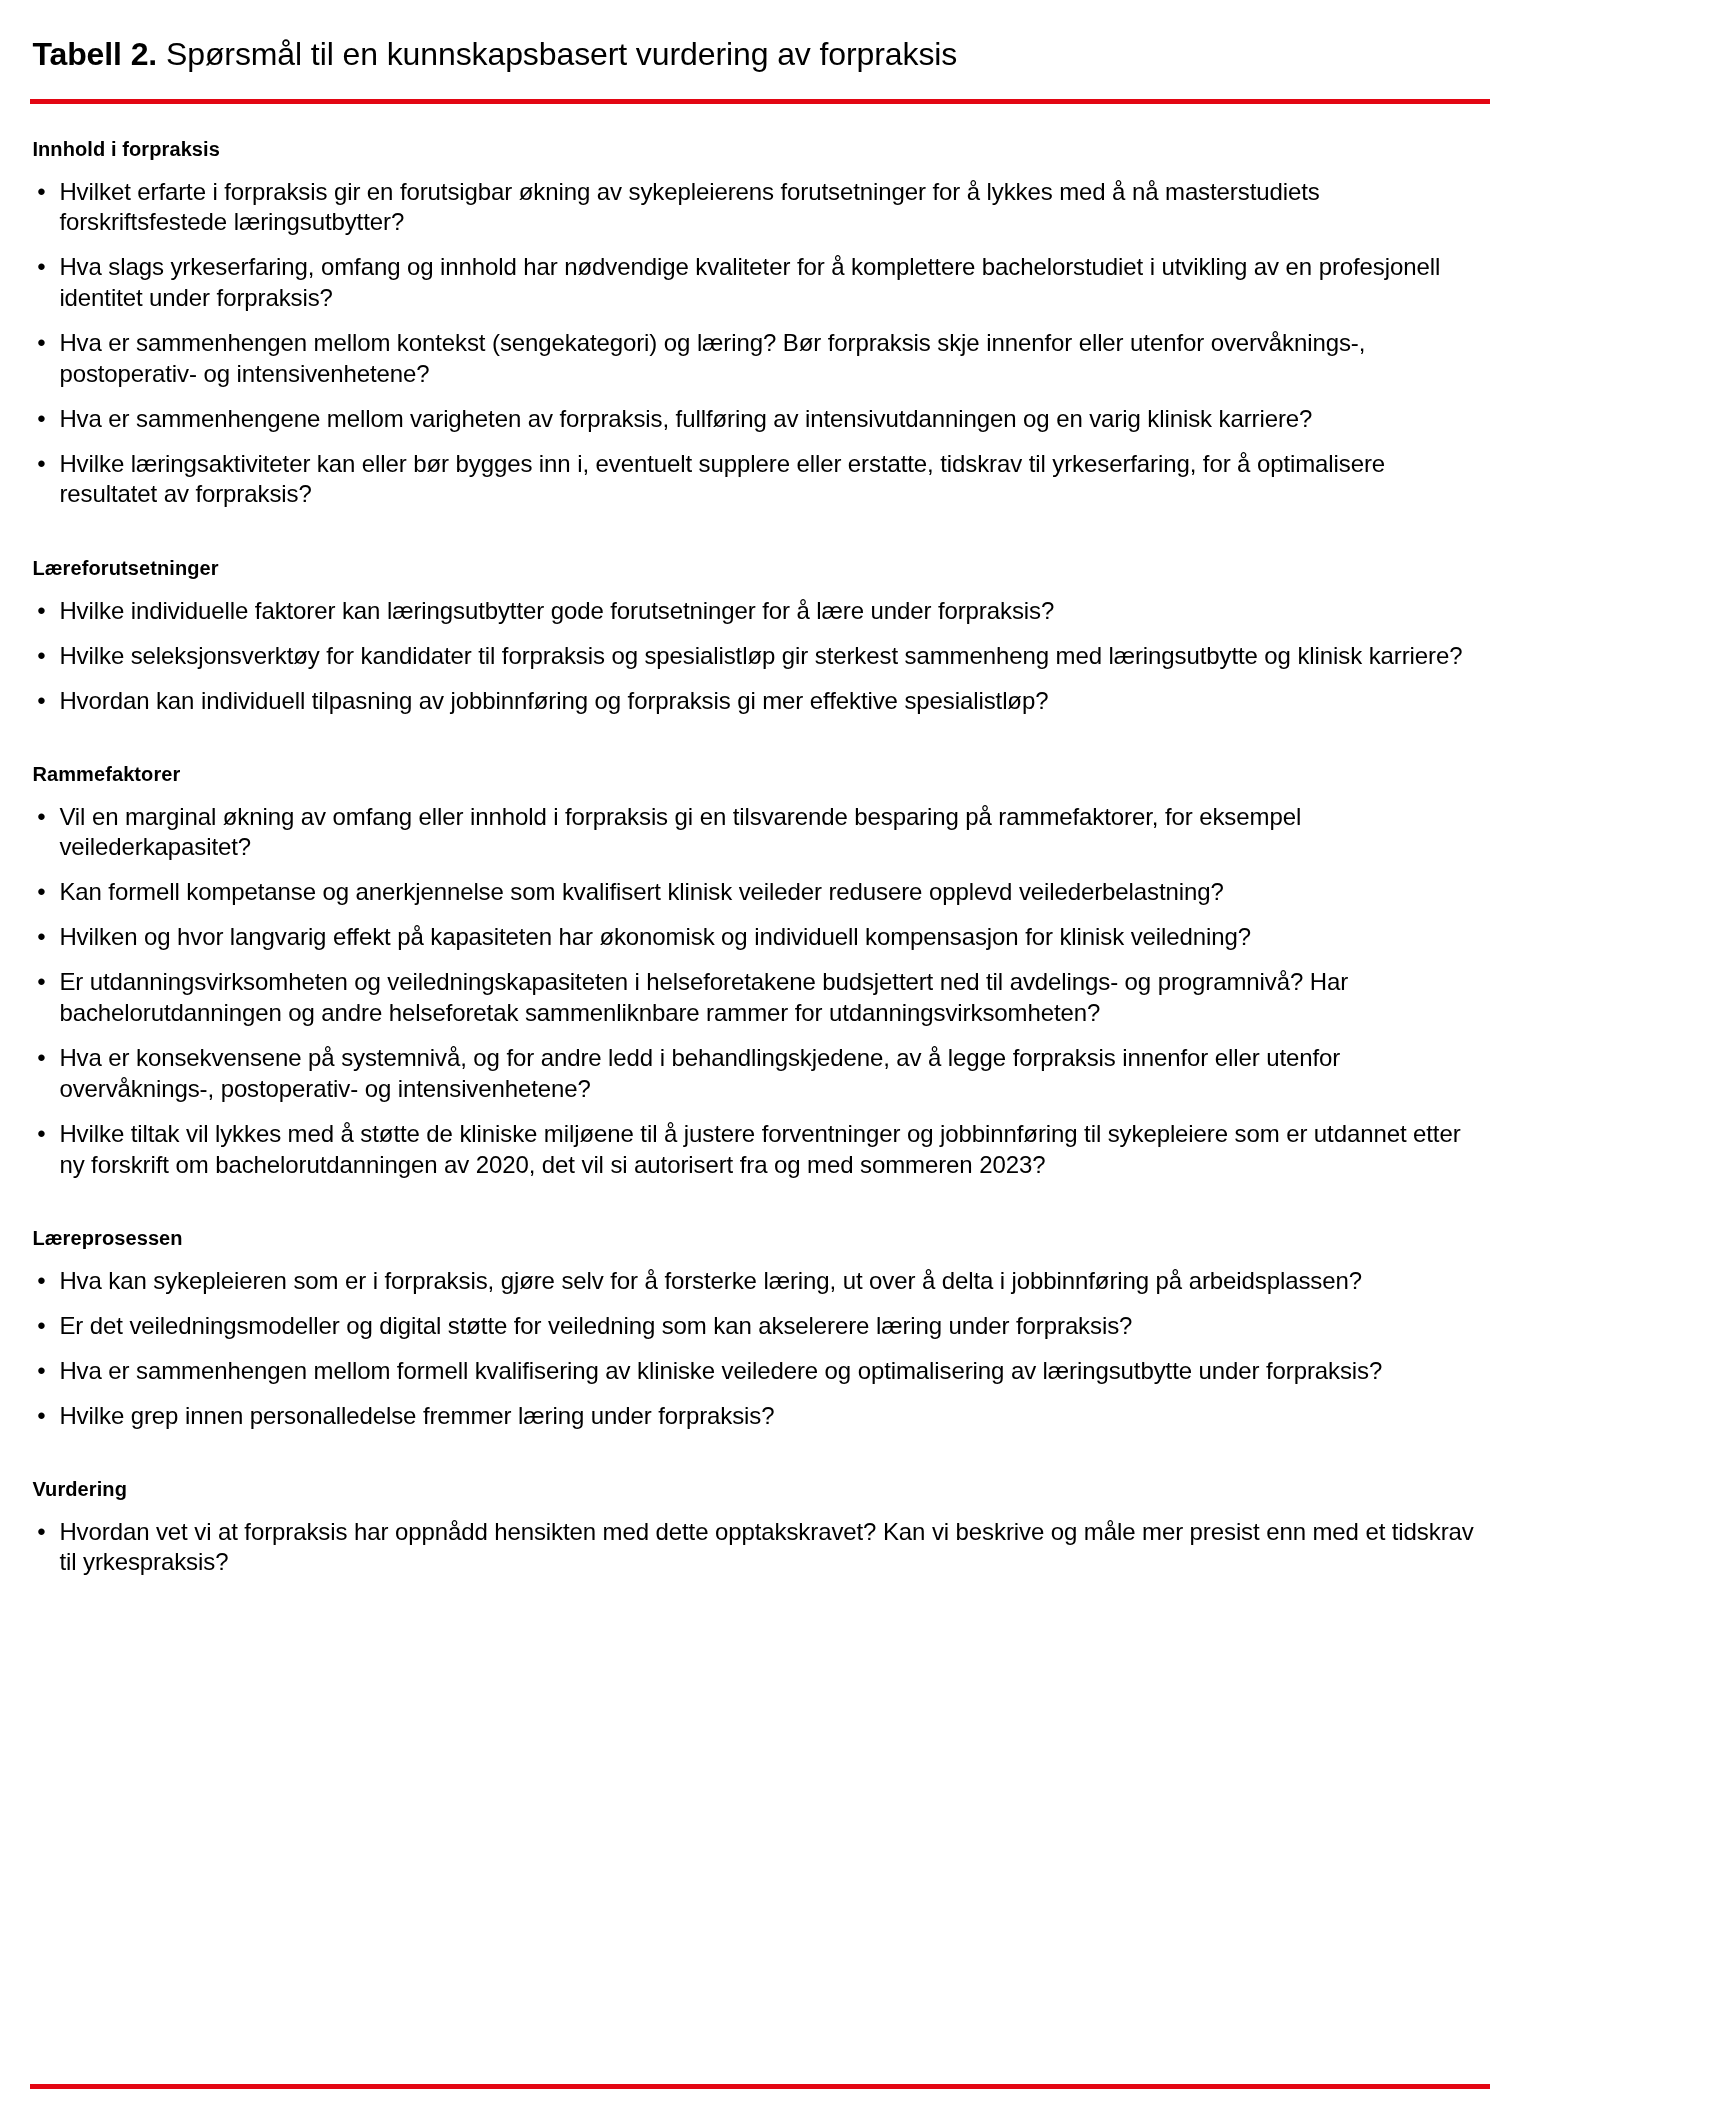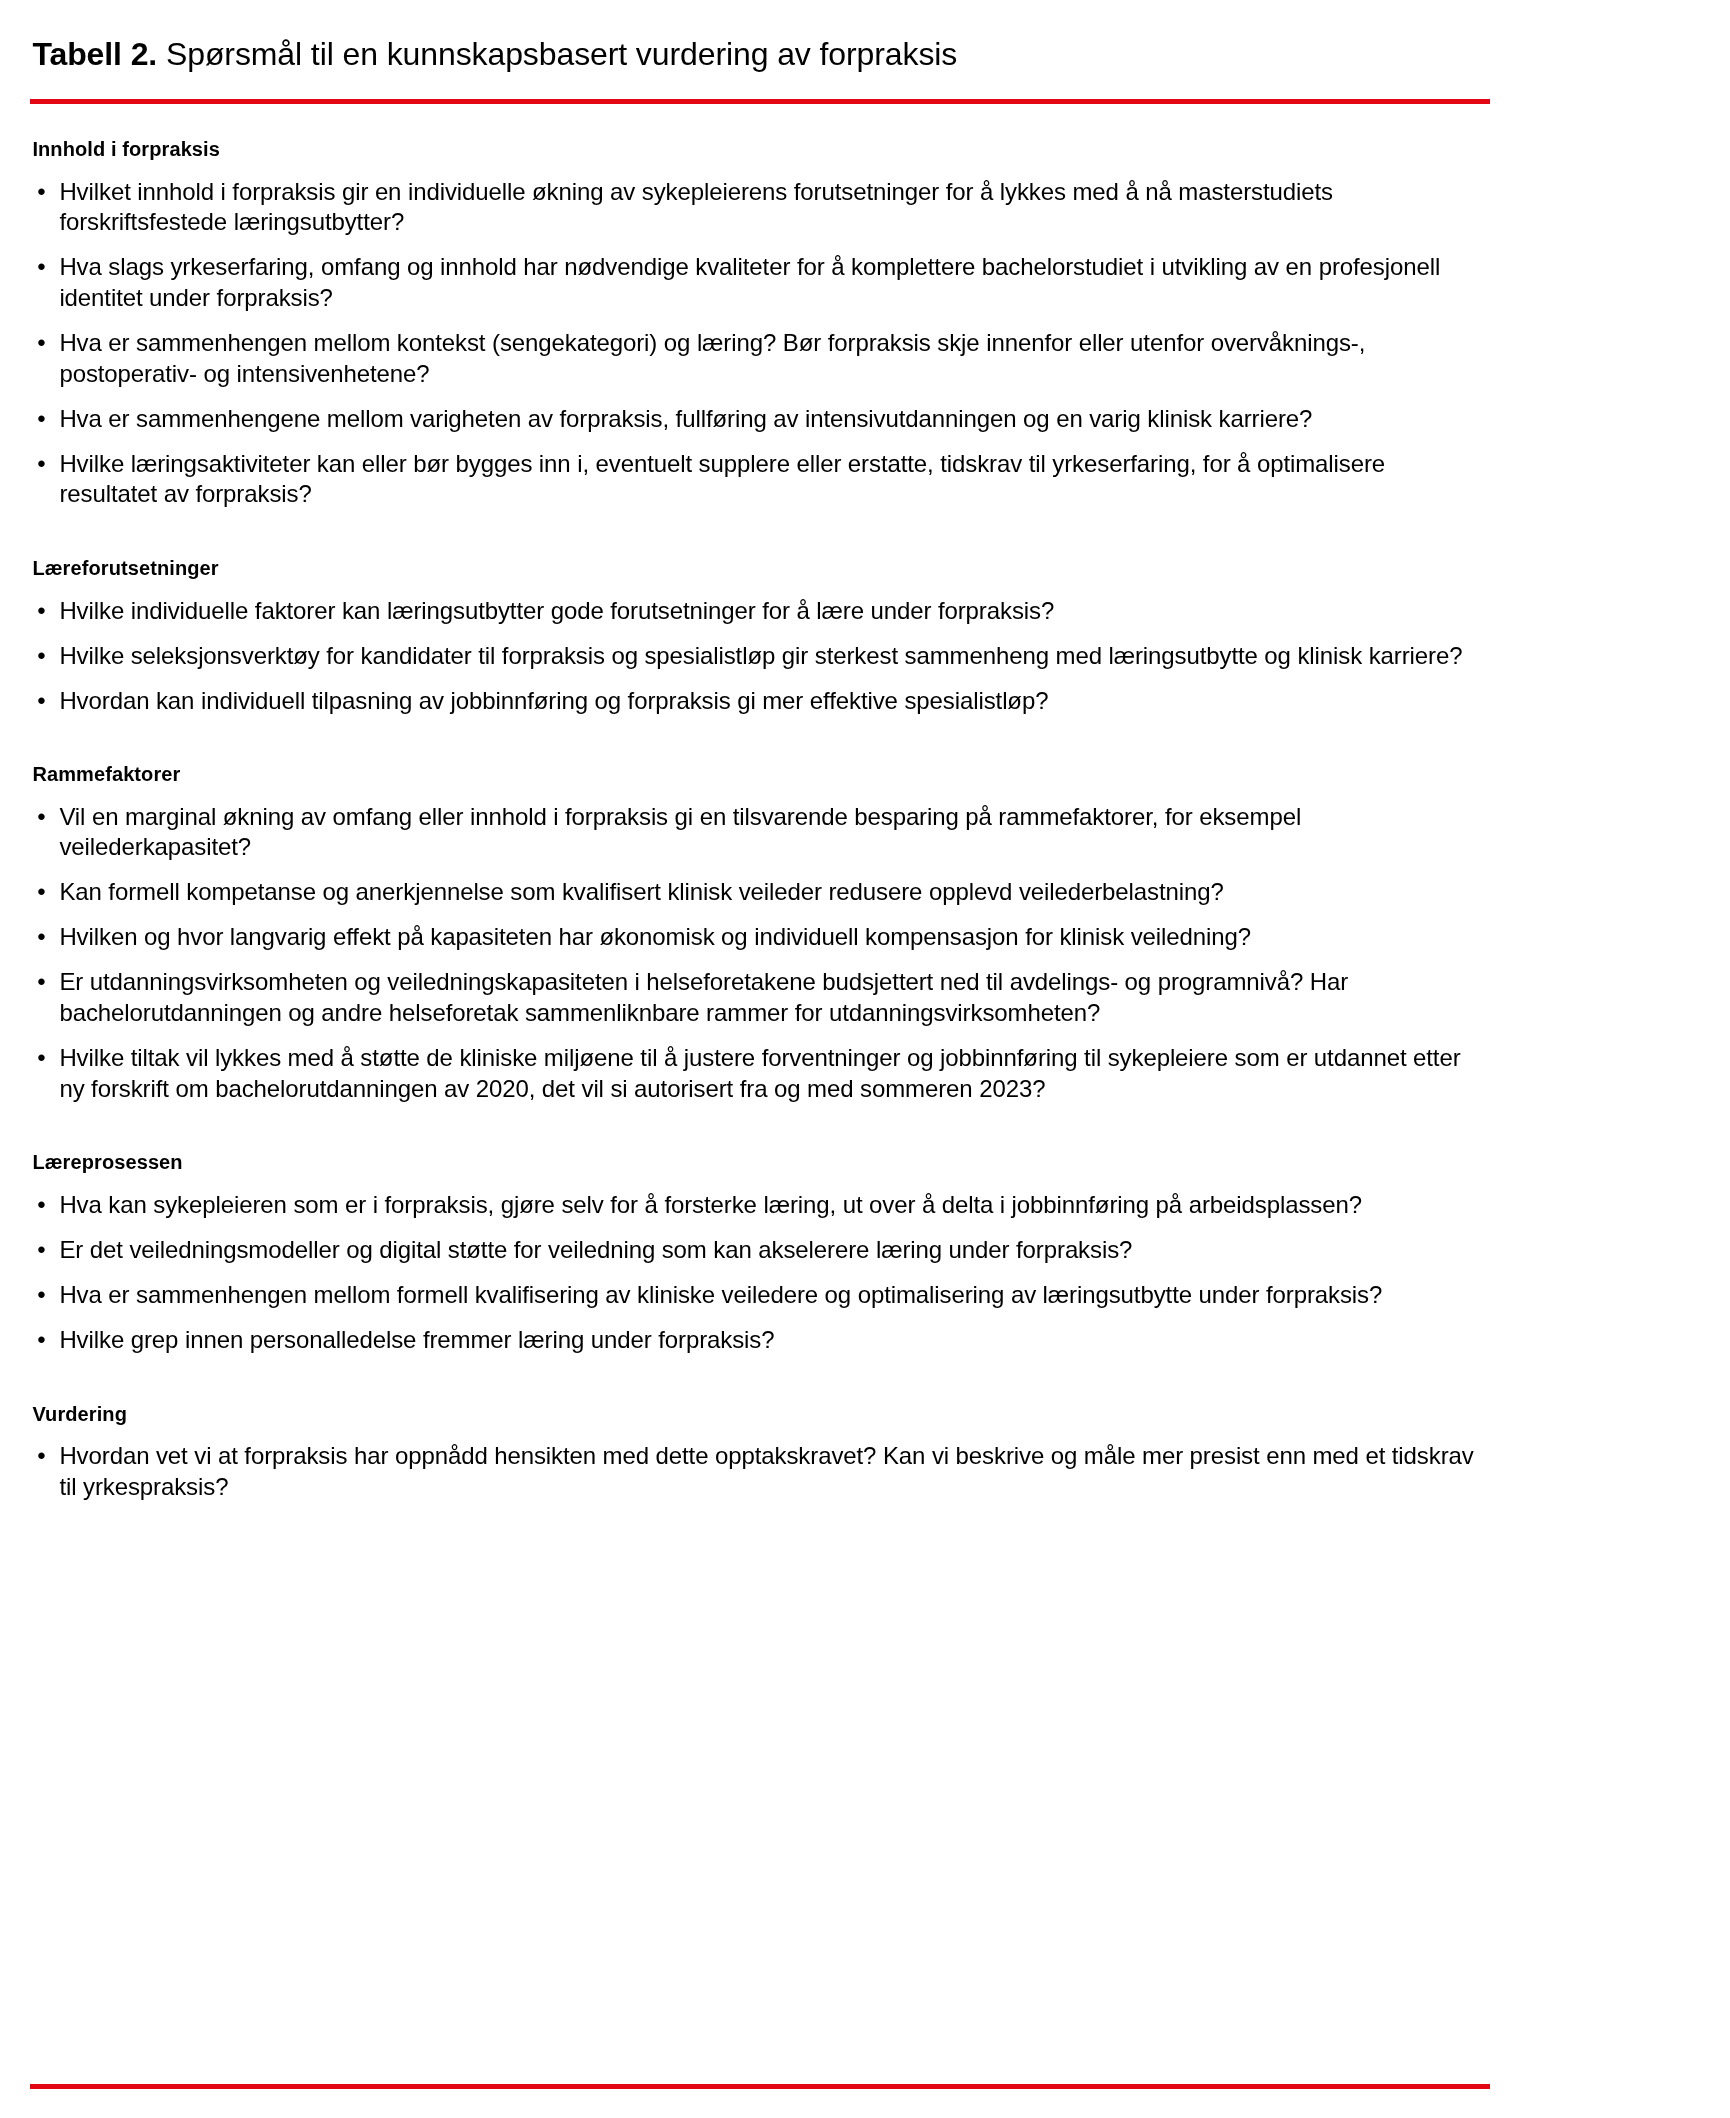--- a/index.html
+++ b/index.html
@@ -116,21 +116,21 @@
     <div class="title-line"><span class="title-label">Tabell 2.</span> <span class="title-caption">Spørsmål til en kunnskapsbasert vurdering av forpraksis</span></div>
   </div>
 
   <div class="rule rule-top" style="background: rgb(227, 6, 19);"></div>
 
   <div class="body">
 
     <div class="section">
       <div class="section-heading">Innhold i forpraksis</div>
       <ul class="bullets">
-        <li>Hvilket innhold i forpraksis gir en individuelle økning av sykepleierens forutsetninger for å lykkes med å nå masterstudiets forskriftsfestede læringsutbytter?</li>
+        <li>Hvilket erfarte i forpraksis gir en forutsigbar økning av sykepleierens forutsetninger for å lykkes med å nå masterstudiets forskriftsfestede læringsutbytter?</li>
         <li>Hva slags yrkeserfaring, omfang og innhold har nødvendige kvaliteter for å komplettere bachelorstudiet i utvikling av en profesjonell identitet under forpraksis?</li>
         <li>Hva er sammenhengen mellom kontekst (sengekategori) og læring? Bør forpraksis skje innenfor eller utenfor overvåknings-, postoperativ- og intensivenhetene?</li>
         <li>Hva er sammenhengene mellom varigheten av forpraksis, fullføring av intensivutdanningen og en varig klinisk karriere?</li>
         <li>Hvilke læringsaktiviteter kan eller bør bygges inn i, eventuelt supplere eller erstatte, tidskrav til yrkeserfaring, for å optimalisere resultatet av forpraksis?</li>
       </ul>
     </div>
 
     <div class="section">
       <div class="section-heading">Læreforutsetninger</div>
       <ul class="bullets">
@@ -140,20 +140,21 @@
       </ul>
     </div>
 
     <div class="section">
       <div class="section-heading">Rammefaktorer</div>
       <ul class="bullets">
         <li>Vil en marginal økning av omfang eller innhold i forpraksis gi en tilsvarende besparing på rammefaktorer, for eksempel veilederkapasitet?</li>
         <li>Kan formell kompetanse og anerkjennelse som kvalifisert klinisk veileder redusere opplevd veilederbelastning?</li>
         <li>Hvilken og hvor langvarig effekt på kapasiteten har økonomisk og individuell kompensasjon for klinisk veiledning?</li>
         <li>Er utdanningsvirksomheten og veiledningskapasiteten i helseforetakene budsjettert ned til avdelings- og programnivå? Har bachelorutdanningen og andre helseforetak sammenliknbare rammer for utdanningsvirksomheten?</li>
+        <li>Hva er konsekvensene på systemnivå, og for andre ledd i behandlingskjedene, av å legge forpraksis innenfor eller utenfor overvåknings-, postoperativ- og intensivenhetene?</li>
         <li>Hvilke tiltak vil lykkes med å støtte de kliniske miljøene til å justere forventninger og jobbinnføring til sykepleiere som er utdannet etter ny forskrift om bachelorutdanningen av 2020, det vil si autorisert fra og med sommeren 2023?</li>
       </ul>
     </div>
 
     <div class="section">
       <div class="section-heading">Læreprosessen</div>
       <ul class="bullets">
         <li>Hva kan sykepleieren som er i forpraksis, gjøre selv for å forsterke læring, ut over å delta i jobbinnføring på arbeidsplassen?</li>
         <li>Er det veiledningsmodeller og digital støtte for veiledning som kan akselerere læring under forpraksis?</li>
         <li>Hva er sammenhengen mellom formell kvalifisering av kliniske veiledere og optimalisering av læringsutbytte under forpraksis?</li>

